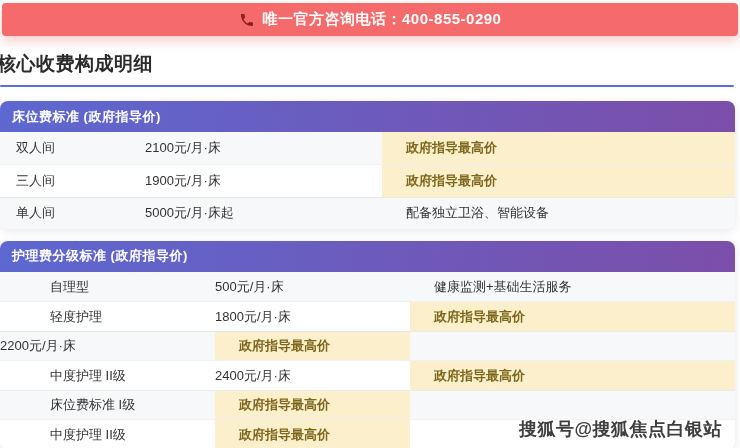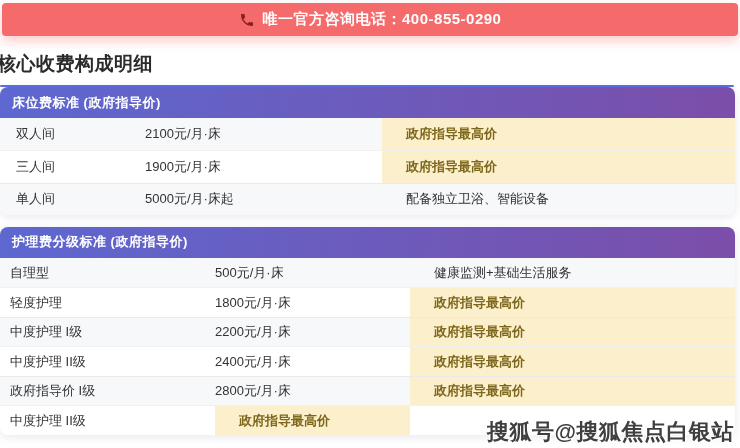--- a/index.html
+++ b/index.html
@@ -25,52 +25,52 @@
   
   .title {
     margin: 17px 0 0 -3px;
     font-size: 19px; line-height: 22px; font-weight: bold;
     color: #2b2b2b; letter-spacing: 0.5px;
   }
   .rule { margin-top: 10px; width: 734px; height: 2px; background: var(--underline, #5b6ee1); border-radius: 1px; }
 
   
   .card {
-    width: 735px; 
+    width: 735px; margin-top: 14px;
     border-radius: 8px; overflow: hidden;
     box-shadow: 0 2px 8px rgba(90, 90, 140, 0.14);
     background: #ffffff;
   }
   .card + .card { margin-top: 12px; }
   .card-head {
     height: 31px; display: flex; align-items: center;
     padding-left: 12px;
     color: #ffffff; font-size: 13px; font-weight: bold; letter-spacing: 0.5px;
     background: linear-gradient(95deg, var(--header_grad_left, #5d68d0), var(--header_grad_right, #7b4ea9));
   }
   .row { display: grid; box-sizing: border-box; }
   .row + .row { border-top: 1px solid rgba(0, 0, 0, 0.055); }
   .row.odd  { background: var(--row_odd_bg, #f7f8fa); }
   .row.even { background: #ffffff; }
   .t0 .row { grid-template-columns: 145px 237px 1fr; height: 32.33px; }
   .t1 .row { grid-template-columns: 215px 195px 1fr; height: 29.5px; }
   .cell { display: flex; align-items: center; font-size: 13px; color: #333333; }
   .t0 .c-name { padding-left: 16px; text-align: right; }
-  .t1 .c-name { padding-left: 10px; }
+  .t1 .c-name { padding-left: 10px; margin-left: 40px; }
   .c-note { padding-left: 24px; }
   .c-note.hl {
     background: var(--highlight_bg, #fcf0cc);
     color: var(--highlight_text, #7d671c);
     font-weight: bold;
   }
 
   
   .watermark {
-    position: absolute; top: 417px; right: 6px;
-    font-size: 22px; font-weight: bold; color: #3f3f3f; letter-spacing: 0.5px;
+    position: absolute; top: 417px; right: 18px;
+    font-size: 18px; font-weight: bold; color: #3f3f3f; letter-spacing: 0.5px;
     text-shadow: 1px 0 0 #fff, -1px 0 0 #fff, 0 1px 0 #fff, 0 -1px 0 #fff,
                  1px 1px 0 #fff, -1px -1px 0 #fff, 1px -1px 0 #fff, -1px 1px 0 #fff;
     pointer-events: none;
   }
 </style>
 </head>
 <body>
 
 <div class="page">
 
@@ -118,34 +118,32 @@
     <div class="cell c-note">健康监测+基础生活服务</div>
   </div>
 
   <div class="row even">
     <div class="cell c-name">轻度护理</div>
     <div class="cell c-price">1800元/月·床</div>
     <div class="cell c-note hl">政府指导最高价</div>
   </div>
 
   <div class="row odd">
-    <div class="cell c-name">中度护理 I级</div>
     <div class="cell c-price">2200元/月·床</div>
     <div class="cell c-note hl">政府指导最高价</div>
   </div>
 
   <div class="row even">
     <div class="cell c-name">中度护理 II级</div>
     <div class="cell c-price">2400元/月·床</div>
     <div class="cell c-note hl">政府指导最高价</div>
   </div>
 
   <div class="row odd">
-    <div class="cell c-name">政府指导价 I级</div>
-    <div class="cell c-price">2800元/月·床</div>
+    <div class="cell c-name">床位费标准 I级</div>
     <div class="cell c-note hl">政府指导最高价</div>
   </div>
 
   <div class="row even">
     <div class="cell c-name">中度护理 II级</div>
     <div class="cell c-note hl">政府指导最高价</div>
   </div>
 </div>
   </section>
 

